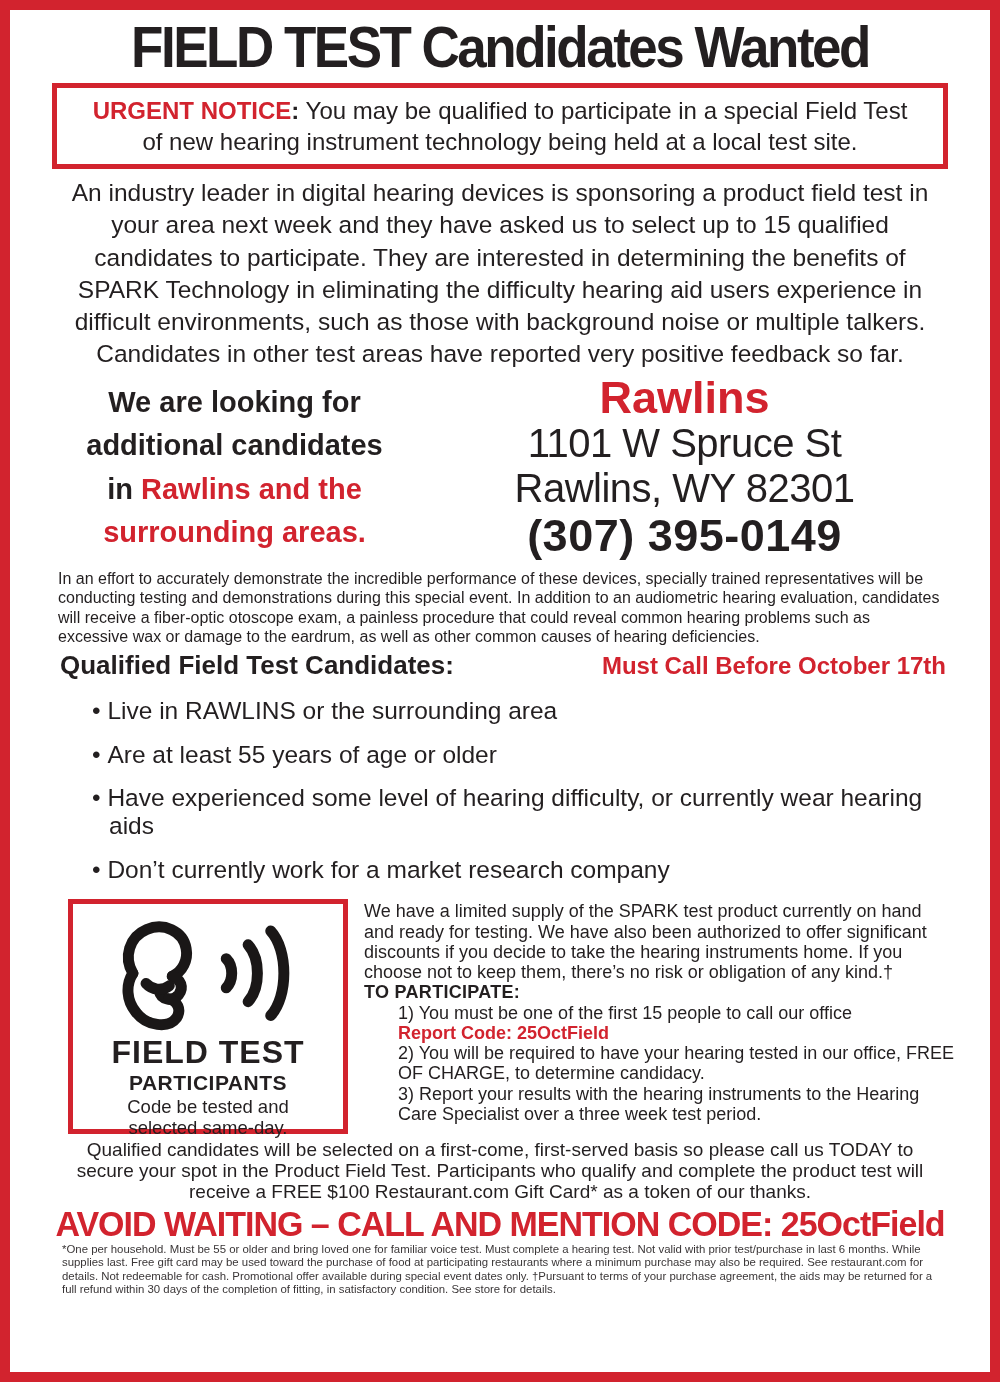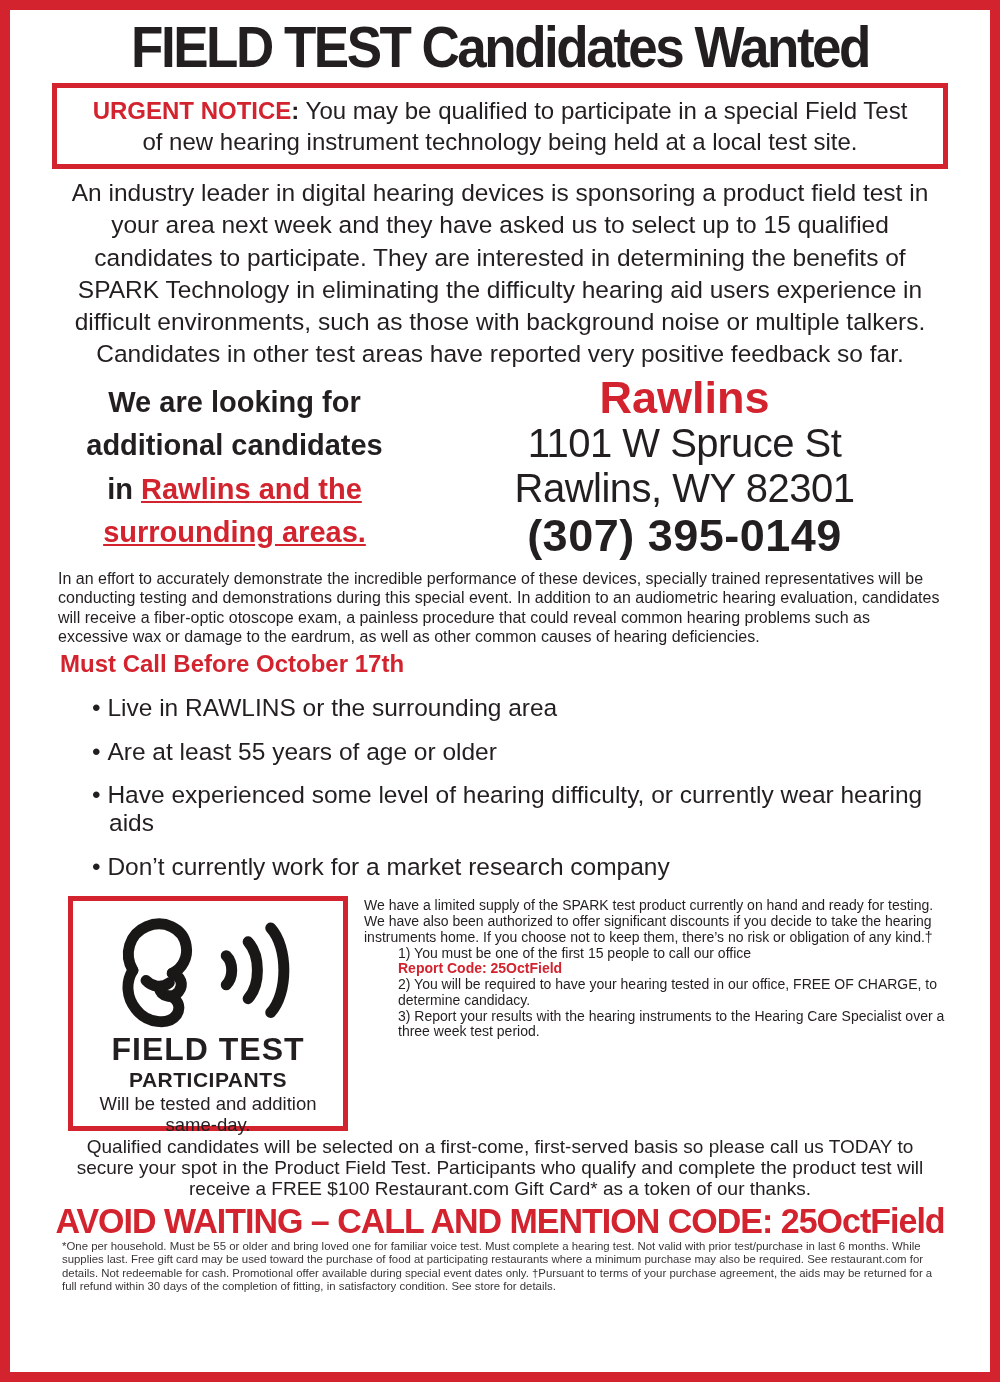--- a/index.html
+++ b/index.html
@@ -46,21 +46,21 @@
     align-items:center;
     margin:4px 40px 2px;
   }
   .loc-left{
     width:41%;
     text-align:center;
     font-weight:bold;
     font-size:29px;
     line-height:1.5;
   }
-  .red{color:var(--red);text-decoration:underline;}
+  .red{color:var(--red);}
   .loc-right{
     width:59%;
     text-align:center;
     line-height:1.12;
   }
   .loc-city{color:var(--red);font-weight:bold;font-size:45px;line-height:1.05;}
   .loc-addr,.loc-csz{font-size:40px;letter-spacing:-0.5px;}
   .loc-phone{font-weight:bold;font-size:45px;letter-spacing:0.5px;}
   .demo{
     font-size:16px;
@@ -98,21 +98,21 @@
     height:235px;
     text-align:center;
     padding:6px 18px 4px;
   }
   .ear-svg{display:block;margin:2px auto 0;}
   .box-title{font-weight:bold;font-size:32px;letter-spacing:1px;line-height:1.0;}
   .box-subtitle{font-weight:bold;font-size:21px;letter-spacing:0.5px;line-height:1.15;margin-top:3px;}
   .box-note{font-size:18.5px;line-height:1.12;margin-top:2px;}
   .bottom-right{
     flex:1;
-    font-size:14px;
+    font-size:18px;
     line-height:1.125;
     padding-top:2px;
   }
   .participate-heading{font-weight:bold;letter-spacing:0.3px;}
   .steps{margin-left:34px;}
   .mention{color:var(--red);font-weight:bold;}
   .closing{
     text-align:center;
     font-size:19px;
     line-height:1.1;
@@ -157,20 +157,21 @@
     <div class="loc-city">Rawlins</div>
     <div class="loc-addr">1101 W Spruce St</div>
     <div class="loc-csz">Rawlins, WY 82301</div>
     <div class="loc-phone">(307) 395-0149</div>
   </div>
 </div>
 
 <div class="demo">In an effort to accurately demonstrate the incredible performance of these devices, specially trained representatives will be conducting testing and demonstrations during this special event. In addition to an audiometric hearing evaluation, candidates will receive a fiber-optic otoscope exam, a painless procedure that could reveal common hearing problems such as excessive wax or damage to the eardrum, as well as other common causes of hearing deficiencies.</div>
 
 <div class="qual-row">
+  <span class="qual-heading">Qualified Field Test Candidates:</span>
   <span class="qual-deadline">Must Call Before October 17th</span>
 </div>
 
 <div class="bullets">
   <div class="bullet">Live in RAWLINS or the surrounding area</div>
   <div class="bullet">Are at least 55 years of age or older</div>
   <div class="bullet">Have experienced some level of hearing difficulty, or currently wear hearing aids</div>
   <div class="bullet">Don’t currently work for a market research company</div>
 </div>
 
@@ -180,24 +181,25 @@
       <path d="M 86 88 C 100 82, 108 66, 105 50 C 101 26, 74 14, 51 24 C 27 34, 19 62, 32 84"></path>
       <path d="M 86 88 C 98 92, 102 104, 95 113 C 86 124, 70 120, 68 107"></path>
       <path d="M 32 84 C 22 100, 23 121, 36 137 C 51 157, 81 160, 92 145 C 99 134, 93 122, 81 119"></path>
       <path d="M 50 98 C 58 107, 72 109, 82 101"></path>
       <path d="M 160 64 C 170 74, 170 94, 160 104"></path>
       <path d="M 190 45 C 207 64, 207 104, 190 123"></path>
       <path d="M 221 26 C 245 52, 245 116, 221 142"></path>
     </svg>
     <div class="box-title">FIELD TEST</div>
     <div class="box-subtitle">PARTICIPANTS</div>
-    <div class="box-note">Will be tested and addition same-day.</div>
+    <div class="box-note">Code be tested and selected same-day.</div>
   </div>
   <div class="bottom-right">
     <div>We have a limited supply of the SPARK test product currently on hand and ready for testing. We have also been authorized to offer significant discounts if you decide to take the hearing instruments home. If you choose not to keep them, there’s no risk or obligation of any kind.†</div>
+    <div class="participate-heading">TO PARTICIPATE:</div>
     <div class="steps">
       <div>1) You must be one of the first 15 people to call our office</div>
       <div class="mention">Report Code: 25OctField</div>
       <div>2) You will be required to have your hearing tested in our office, FREE OF CHARGE, to determine candidacy.</div>
       <div>3) Report your results with the hearing instruments to the Hearing Care Specialist over a three week test period.</div>
     </div>
   </div>
 </div>
 
 <div class="closing">Qualified candidates will be selected on a first-come, first-served basis so please call us TODAY to secure your spot in the Product Field Test. Participants who qualify and complete the product test will receive a FREE $100 Restaurant.com Gift Card* as a token of our thanks.</div>

